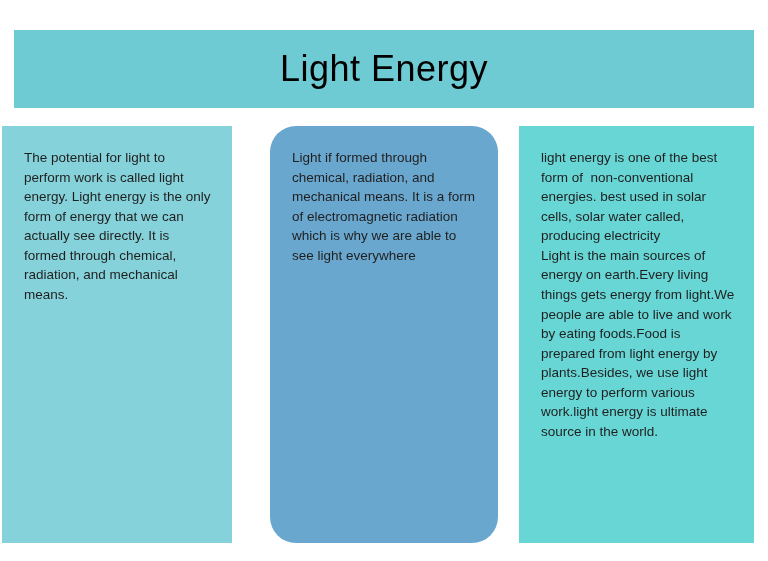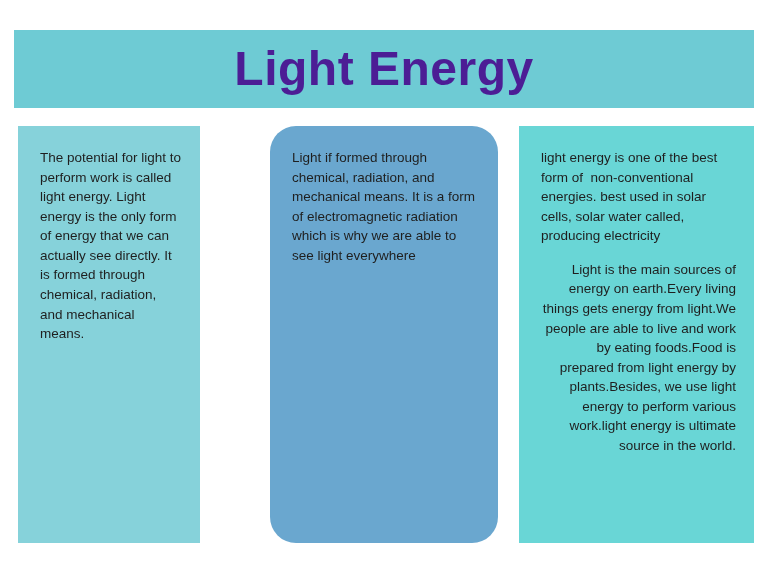--- a/index.html
+++ b/index.html
@@ -25,37 +25,37 @@
     left: 14px;
     top: 30px;
     width: 740px;
     height: 78px;
     background: #6ecbd4;
     display: flex;
     align-items: center;
     justify-content: center;
   }
   .title-text {
-    font-size: 48px;
-    font-weight: 700;
-    color: #4c1d95;
+    font-size: 36px;
+    font-weight: 400;
+    color: #000000;
     letter-spacing: 0.5px;
     line-height: 1;
     font-family: "Liberation Sans", sans-serif;
   }
   .column {
     position: absolute;
     top: 126px;
     height: 417px;
     box-sizing: border-box;
     padding: 22px 18px 18px 22px;
   }
   .col-1 {
-    left: 18px;
-    width: 182px;
+    left: 2px;
+    width: 230px;
     background: #86d2da;
   }
   .col-2 {
     left: 270px;
     width: 228px;
     background: #6aa7cf;
     border-radius: 26px;
   }
   .col-3 {
     left: 519px;
@@ -64,22 +64,20 @@
   }
   .col-body {
     font-size: 13.5px;
     line-height: 1.45;
     color: #1f1f1f;
     font-family: "Liberation Sans", sans-serif;
     white-space: pre-wrap;
     word-wrap: break-word;
   }
   .col-body + .col-body {
-    margin-top: 14px;
-    text-align: right;
   }
 </style>
 </head>
 <body>
 
 <div class="slide">
 
   <div class="title-banner">
     <div class="title-text">Light Energy</div>
   </div>

